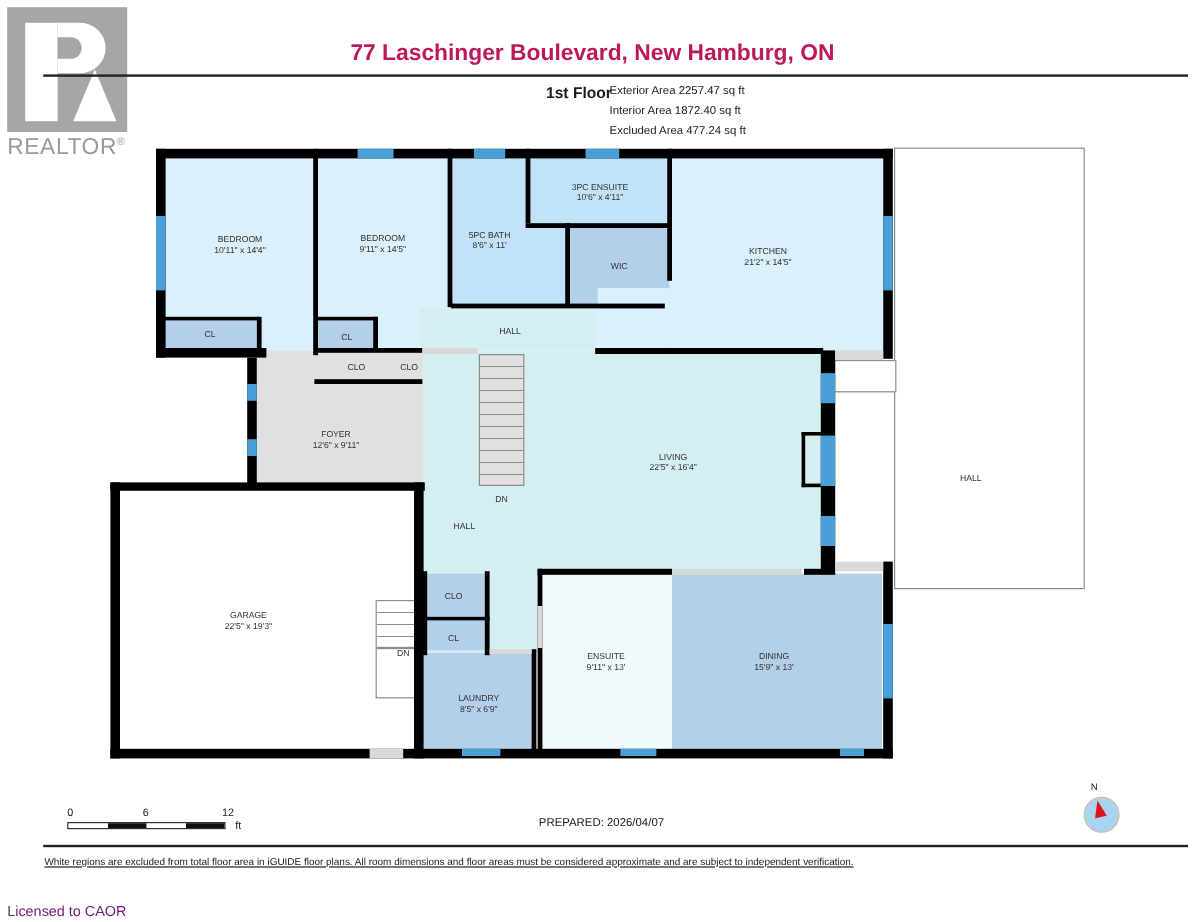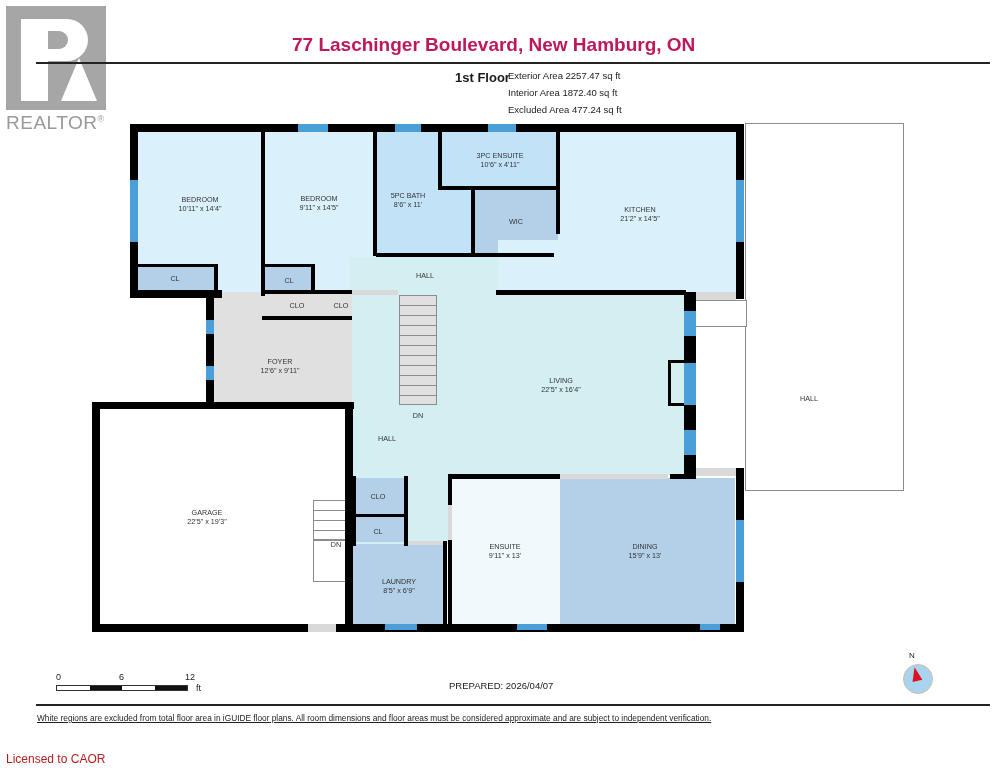--- a/index.html
+++ b/index.html
@@ -37,21 +37,21 @@
     .scale { position: absolute; left: 56px; top: 685px; width: 132px; height: 6px; border: 1px solid #333; display: flex; }
     .scale span { flex: 1; }
     .scale span:nth-child(2), .scale span:nth-child(4) { background: #111; }
     .scale-tick { position: absolute; top: 672px; font-size: 9px; }
     .prepared { position: absolute; left: 449px; top: 680px; font-size: 9.5px; }
     .compass { position: absolute; left: 903px; top: 664px; width: 30px; height: 30px; border-radius: 50%; border: 1.5px solid #d9b9a9; background: #a8d4f0; }
     .compass-n { position: absolute; left: 909px; top: 651px; font-size: 8px; }
     .needle { position: absolute; left: 911px; top: 667px; width: 0; height: 0; border-left: 5px solid transparent; border-right: 5px solid transparent; border-bottom: 14px solid #e0101e; transform: rotate(-12deg); }
     .foot-rule { position: absolute; left: 36px; top: 704px; width: 954px; height: 2px; background: #222; }
     .disclaimer { position: absolute; left: 37px; top: 713px; font-size: 8.3px; color: #222; white-space: nowrap; text-decoration: underline; }
-    .licensed { position: absolute; left: 6px; top: 752px; font-size: 12px; color: #b91c1c; }
+    .licensed { position: absolute; left: 6px; top: 752px; font-size: 12px; color: #701a75; }
   </style>
 </head>
 <body>
 
 <div class="logo">
   <div class="r-stem"></div>
     <div class="r-bowl"></div>
     <div class="r-bowl-in"></div>
     <div class="r-leg"></div>
 </div>

